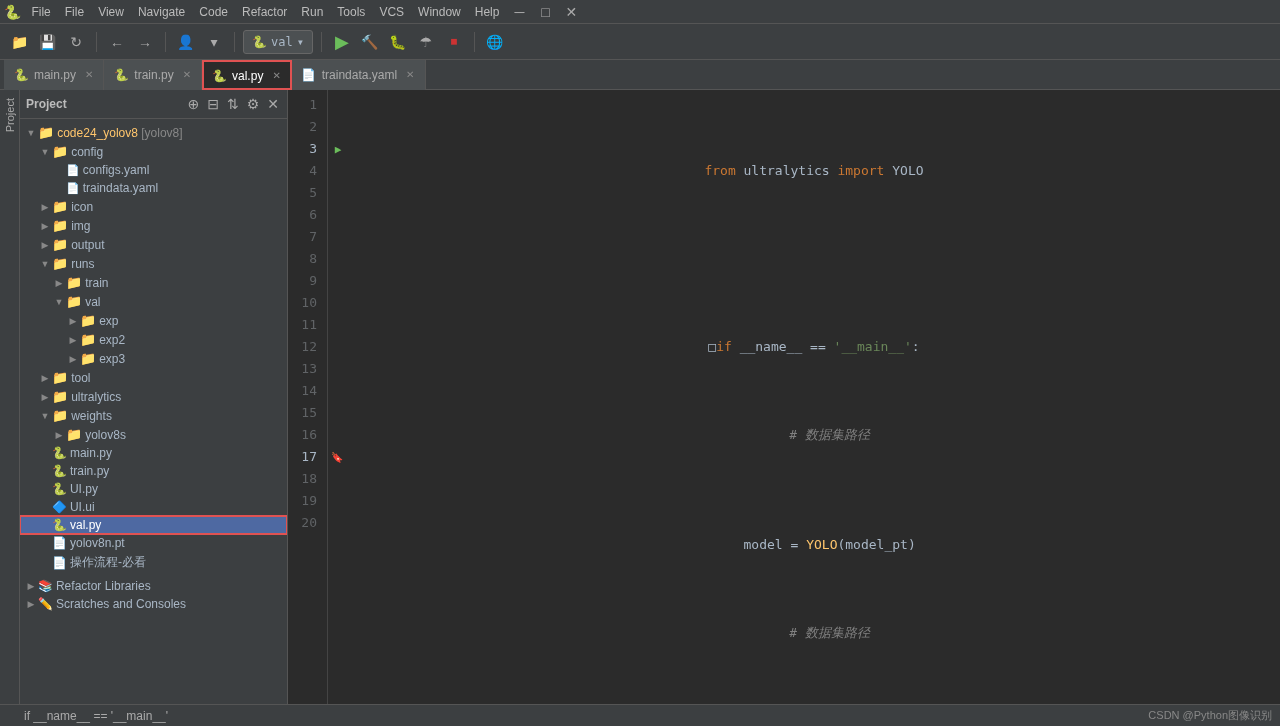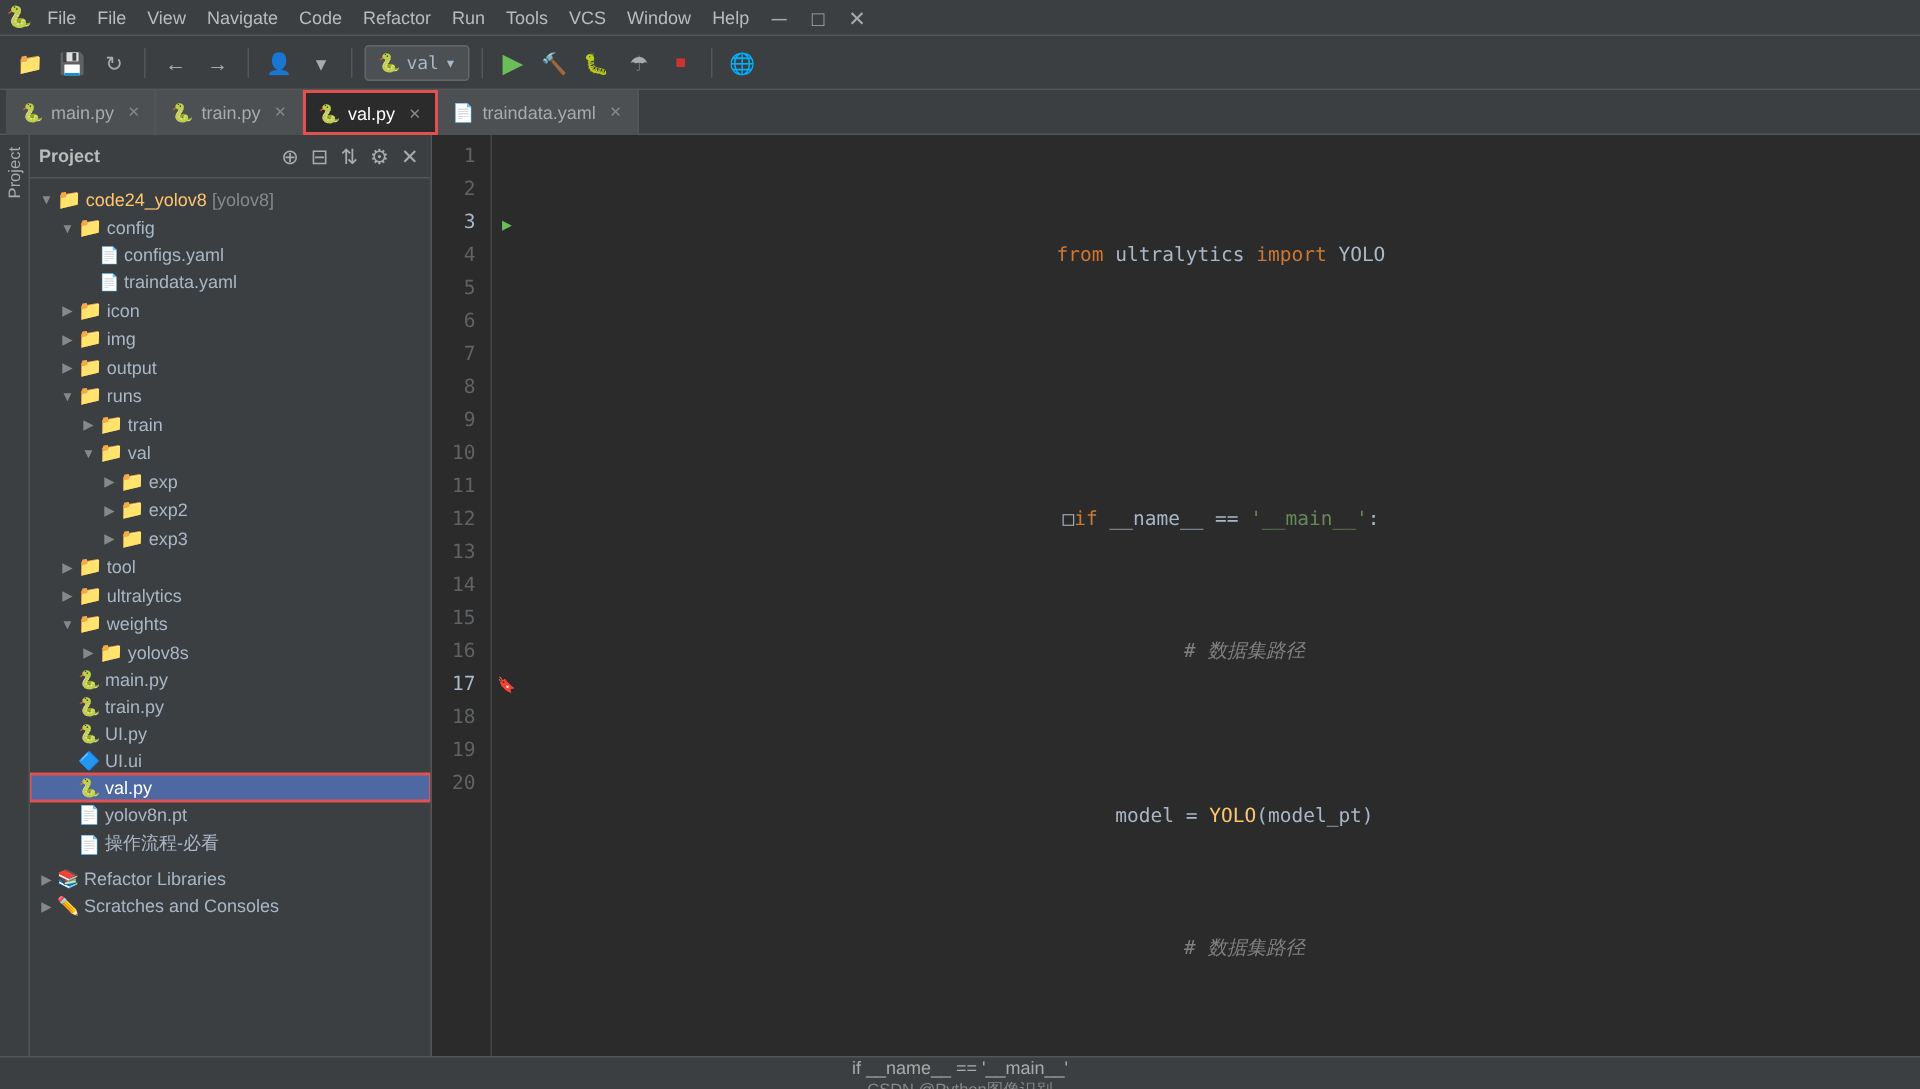--- a/index.html
+++ b/index.html
@@ -52,21 +52,21 @@
     .code-content { flex: 1; padding: 4px 8px; line-height: 22px; font-size: 13px; overflow-x: auto; white-space: pre; }
     .code-line { height: 22px; display: flex; align-items: center; justify-content: center; }
 
     
     .kw { color: #cc7832; }
     .str { color: #6a8759; }
     .comment { color: #808080; font-style: italic; }
     .fn { color: #ffc66d; }
 
     
-    .status-bar { height: 22px; background: #3c3f41; border-top: 1px solid #555; display: flex; align-items: center; padding: 0 8px; font-size: 11px; color: #aaa; font-family: Arial, sans-serif; flex-direction: column; }
+    .status-bar { height: 22px; background: #3c3f41; border-top: 1px solid #555; display: flex; align-items: center; padding: 0 8px; font-size: 11px; color: #aaa; font-family: Arial, sans-serif; }
     .status-right { color: #888; font-size: 11px; }
 
     
     .bottom-hint { display: flex; align-items: center; padding: 0 16px; color: #aaa; font-size: 12px; }
 
     
     ::-webkit-scrollbar { width: 8px; height: 8px; }
     ::-webkit-scrollbar-track { background: #3c3f41; }
     ::-webkit-scrollbar-thumb { background: #555; border-radius: 4px; }
   </style>

